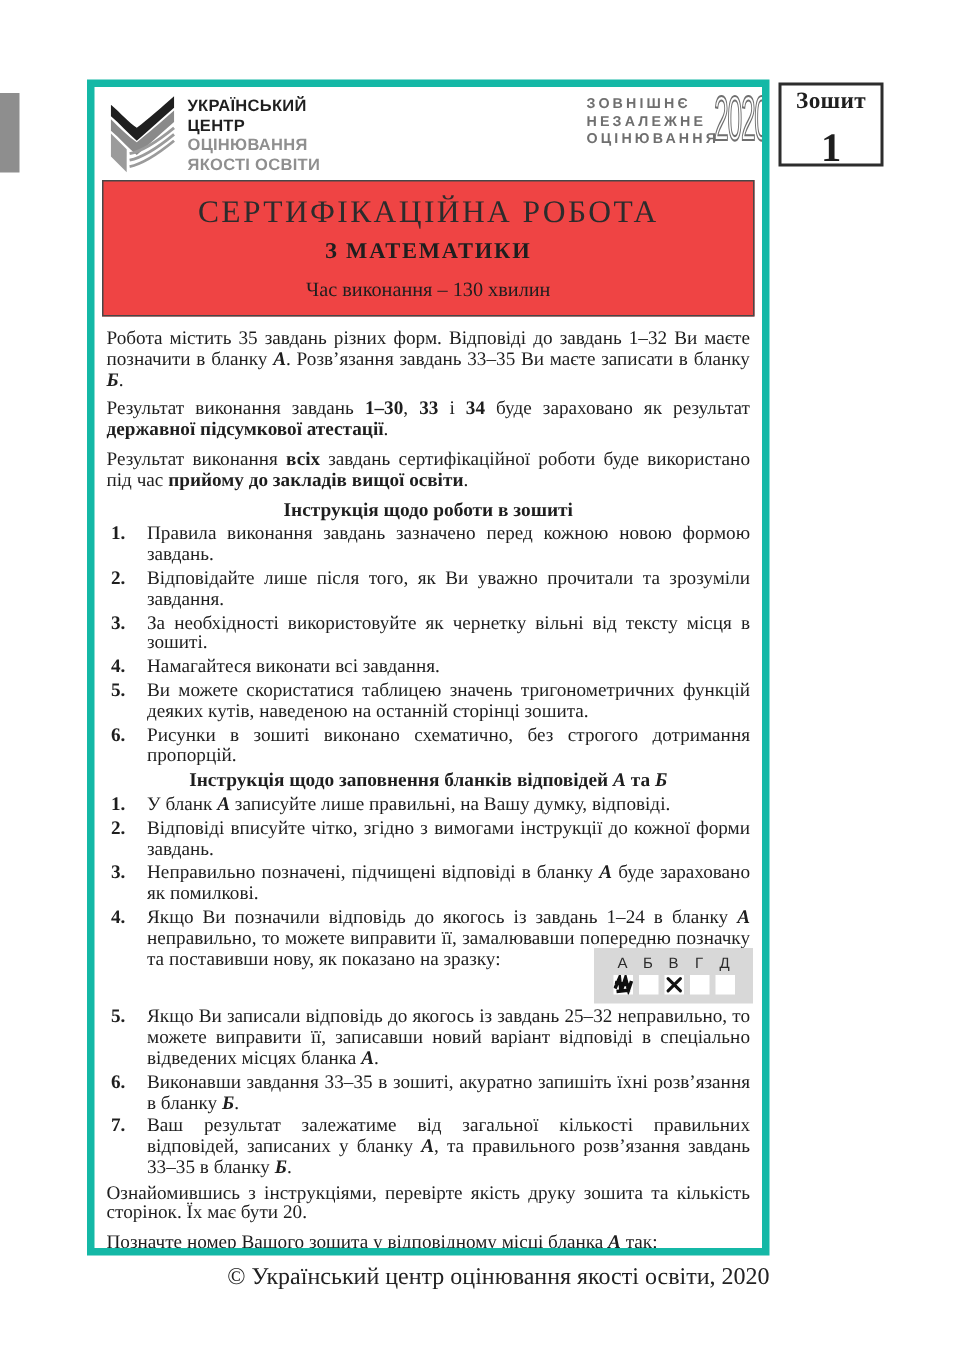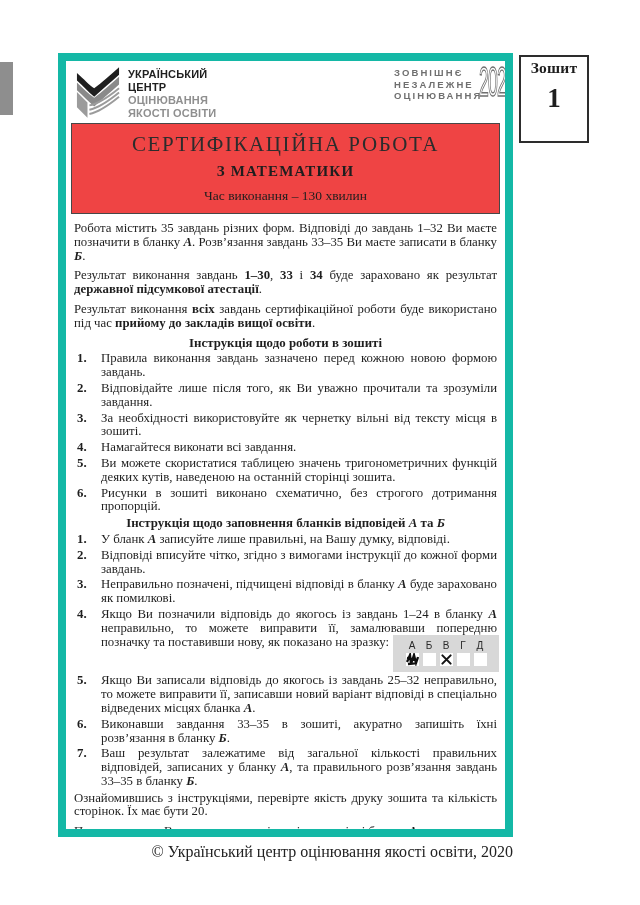--- a/index.html
+++ b/index.html
@@ -1,28 +1,28 @@
 <!DOCTYPE html>
 <html><head>
 <meta charset="utf-8">
 <style>
   html,body{margin:0;padding:0;background:#fff;}
   .page{position:relative;width:640px;height:905px;background:#fff;overflow:hidden;
         font-family:"Liberation Serif","DejaVu Serif",serif;color:#1e1e1e;}
   .side-tab{position:absolute;left:0;top:62px;width:13px;height:53px;background:#8e8e8e;}
 
   
-  .zoshyt-box{position:absolute;left:519px;top:55px;width:70px;height:88px;
+  .zoshyt-box{position:absolute;left:519px;top:55px;width:70px;height:56px;
               border:2px solid #2d2d2d;box-sizing:border-box;text-align:center;background:#fff;}
   .zoshyt-label{font-weight:bold;font-size:15.5px;margin-top:2px;letter-spacing:.2px;}
   .zoshyt-num{font-size:27px;font-weight:bold;line-height:28px;margin-top:7px;}
 
   
   .main-box{position:absolute;left:58px;top:53px;width:455px;height:784px;
-            border:8px solid #14b8a6;box-sizing:border-box;padding:0 8px;overflow:hidden;background:#fff;}
+            border:5px solid #14b8a6;box-sizing:border-box;padding:0 8px;overflow:hidden;background:#fff;}
 
   .header{position:relative;height:62px;}
   .logo{position:absolute;left:2px;top:6px;display:flex;}
   .logo svg{display:block;}
   .logo-text{margin-left:8px;margin-top:1px;font-family:"Liberation Sans",sans-serif;
              font-weight:bold;font-size:11px;line-height:13px;letter-spacing:.2px;}
   .lt-dark{color:#1f1f1f;}
   .lt-gray{color:#8f8f8f;}
   .zno{position:absolute;left:320px;top:4px;display:flex;align-items:flex-start;}
   .zno-lines{font-family:"Liberation Sans",sans-serif;font-size:9.5px;line-height:11.5px;

